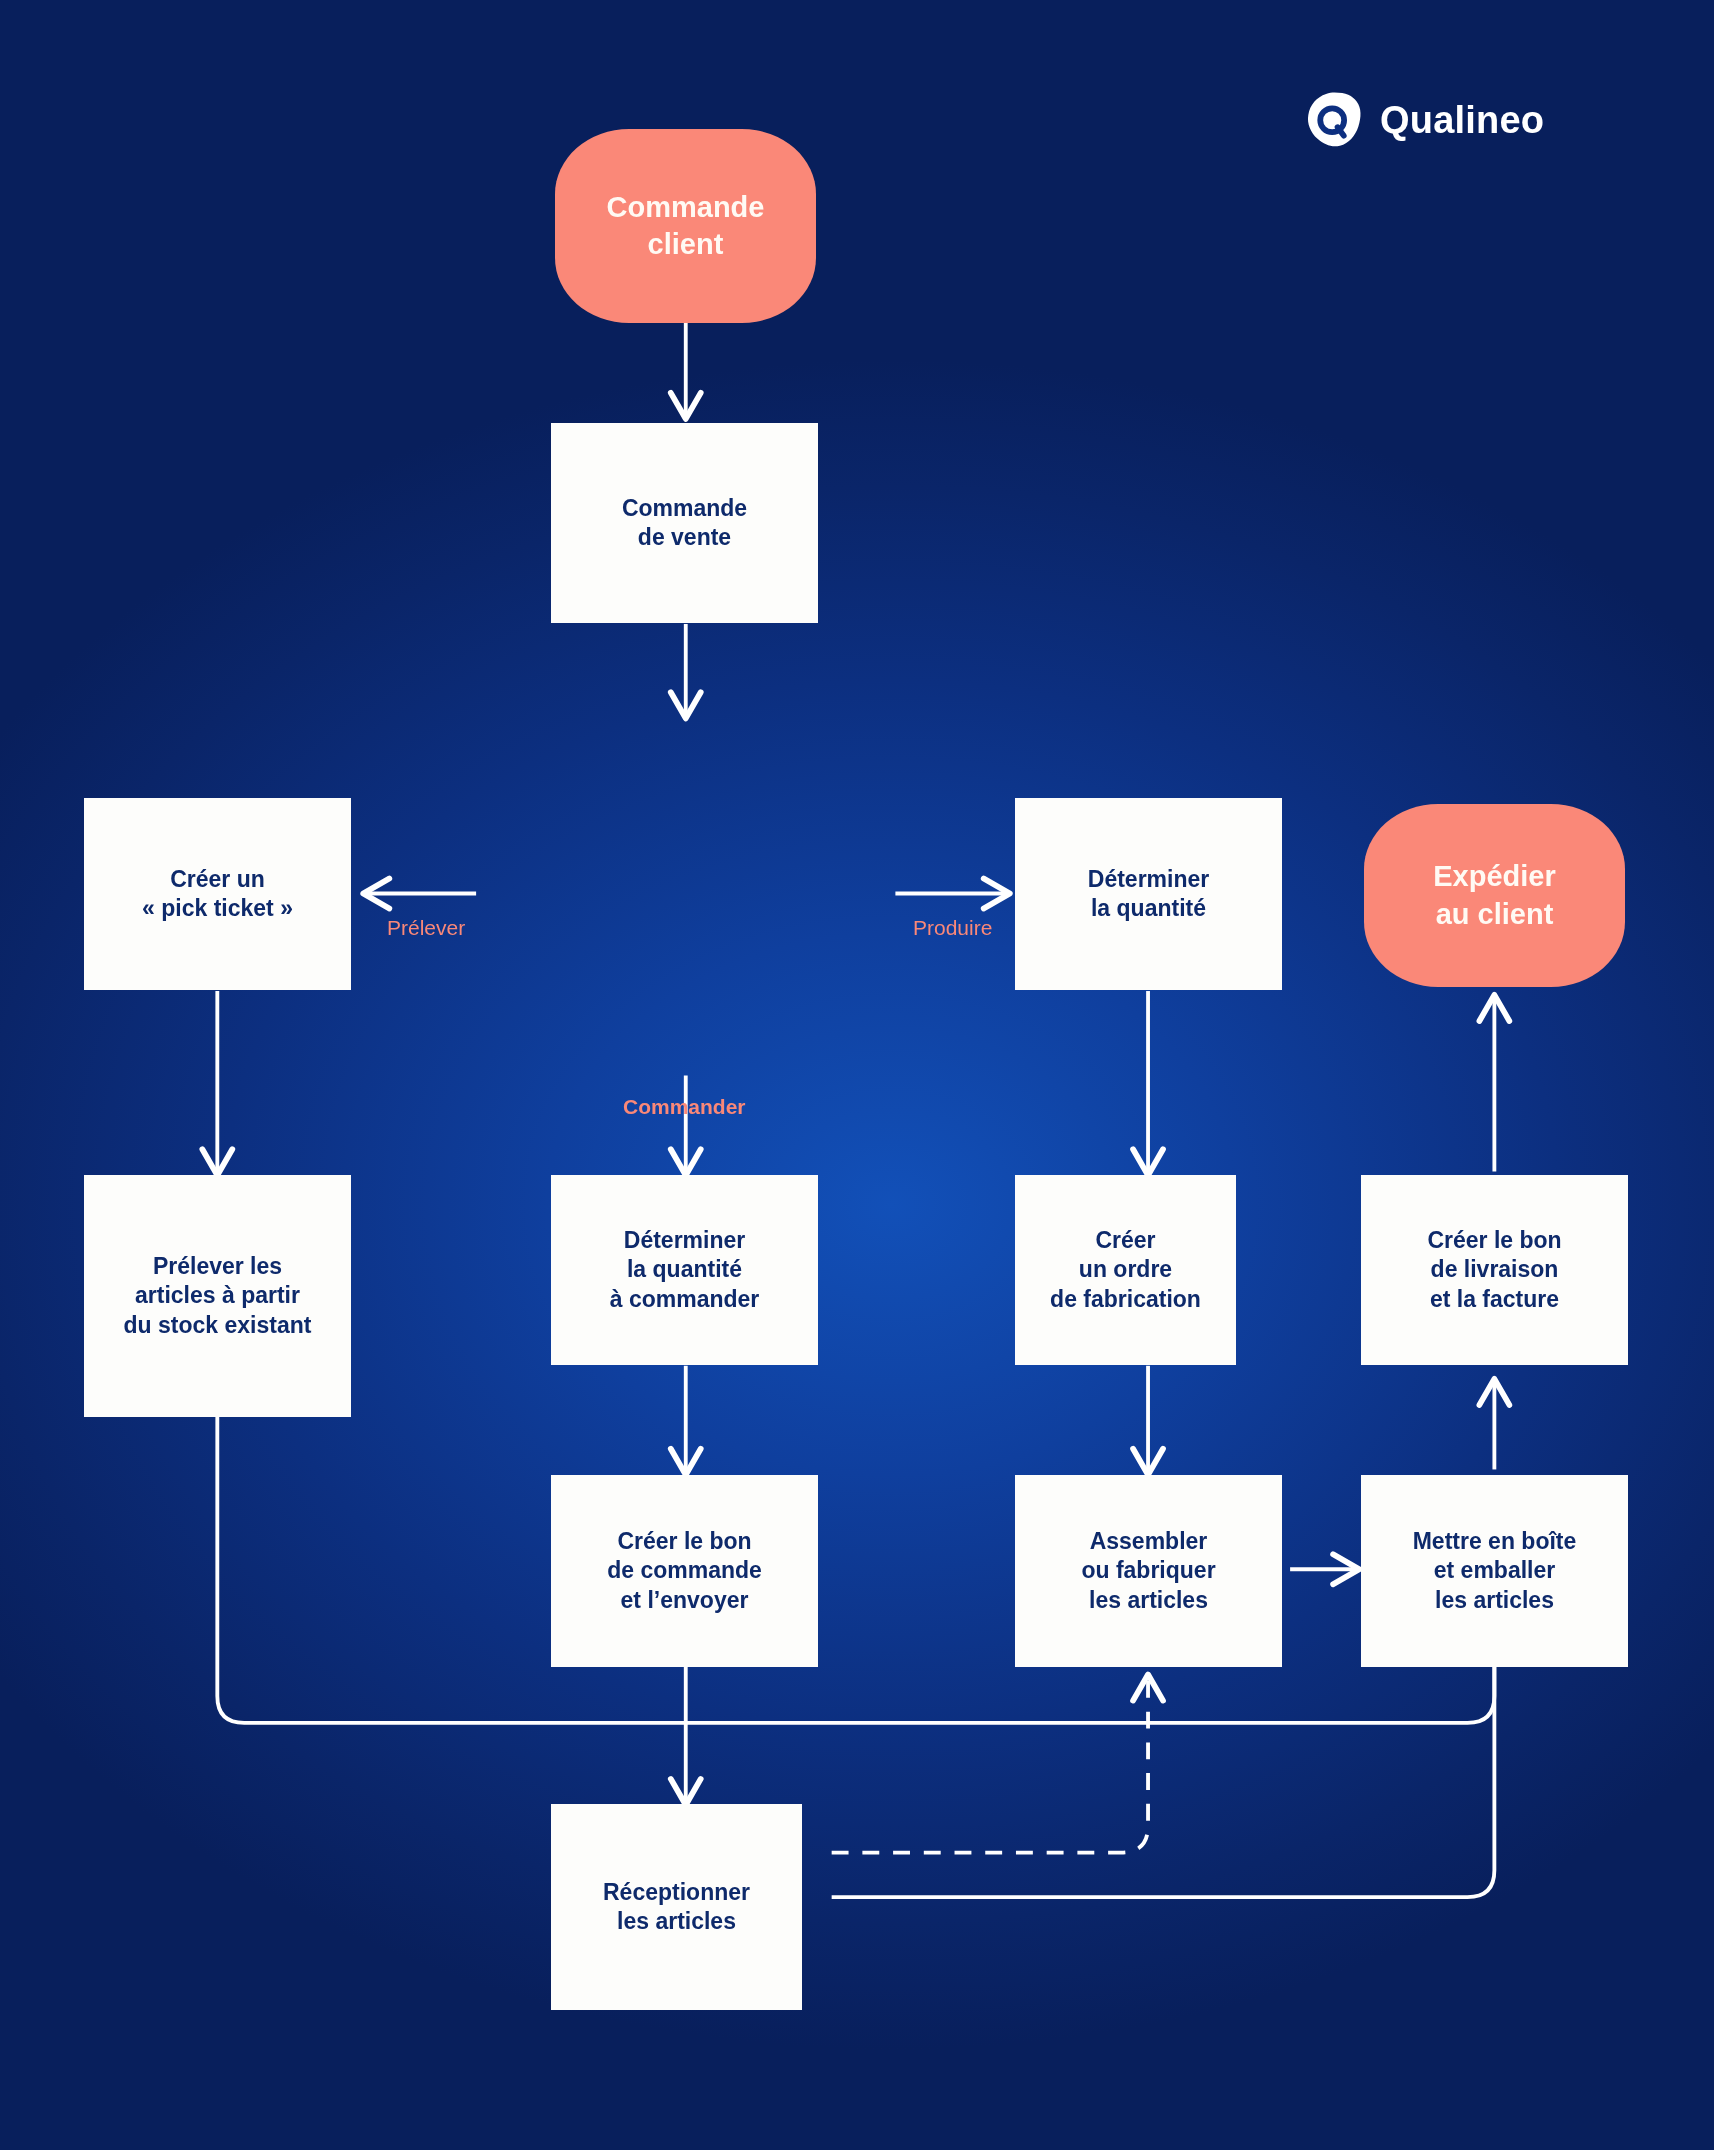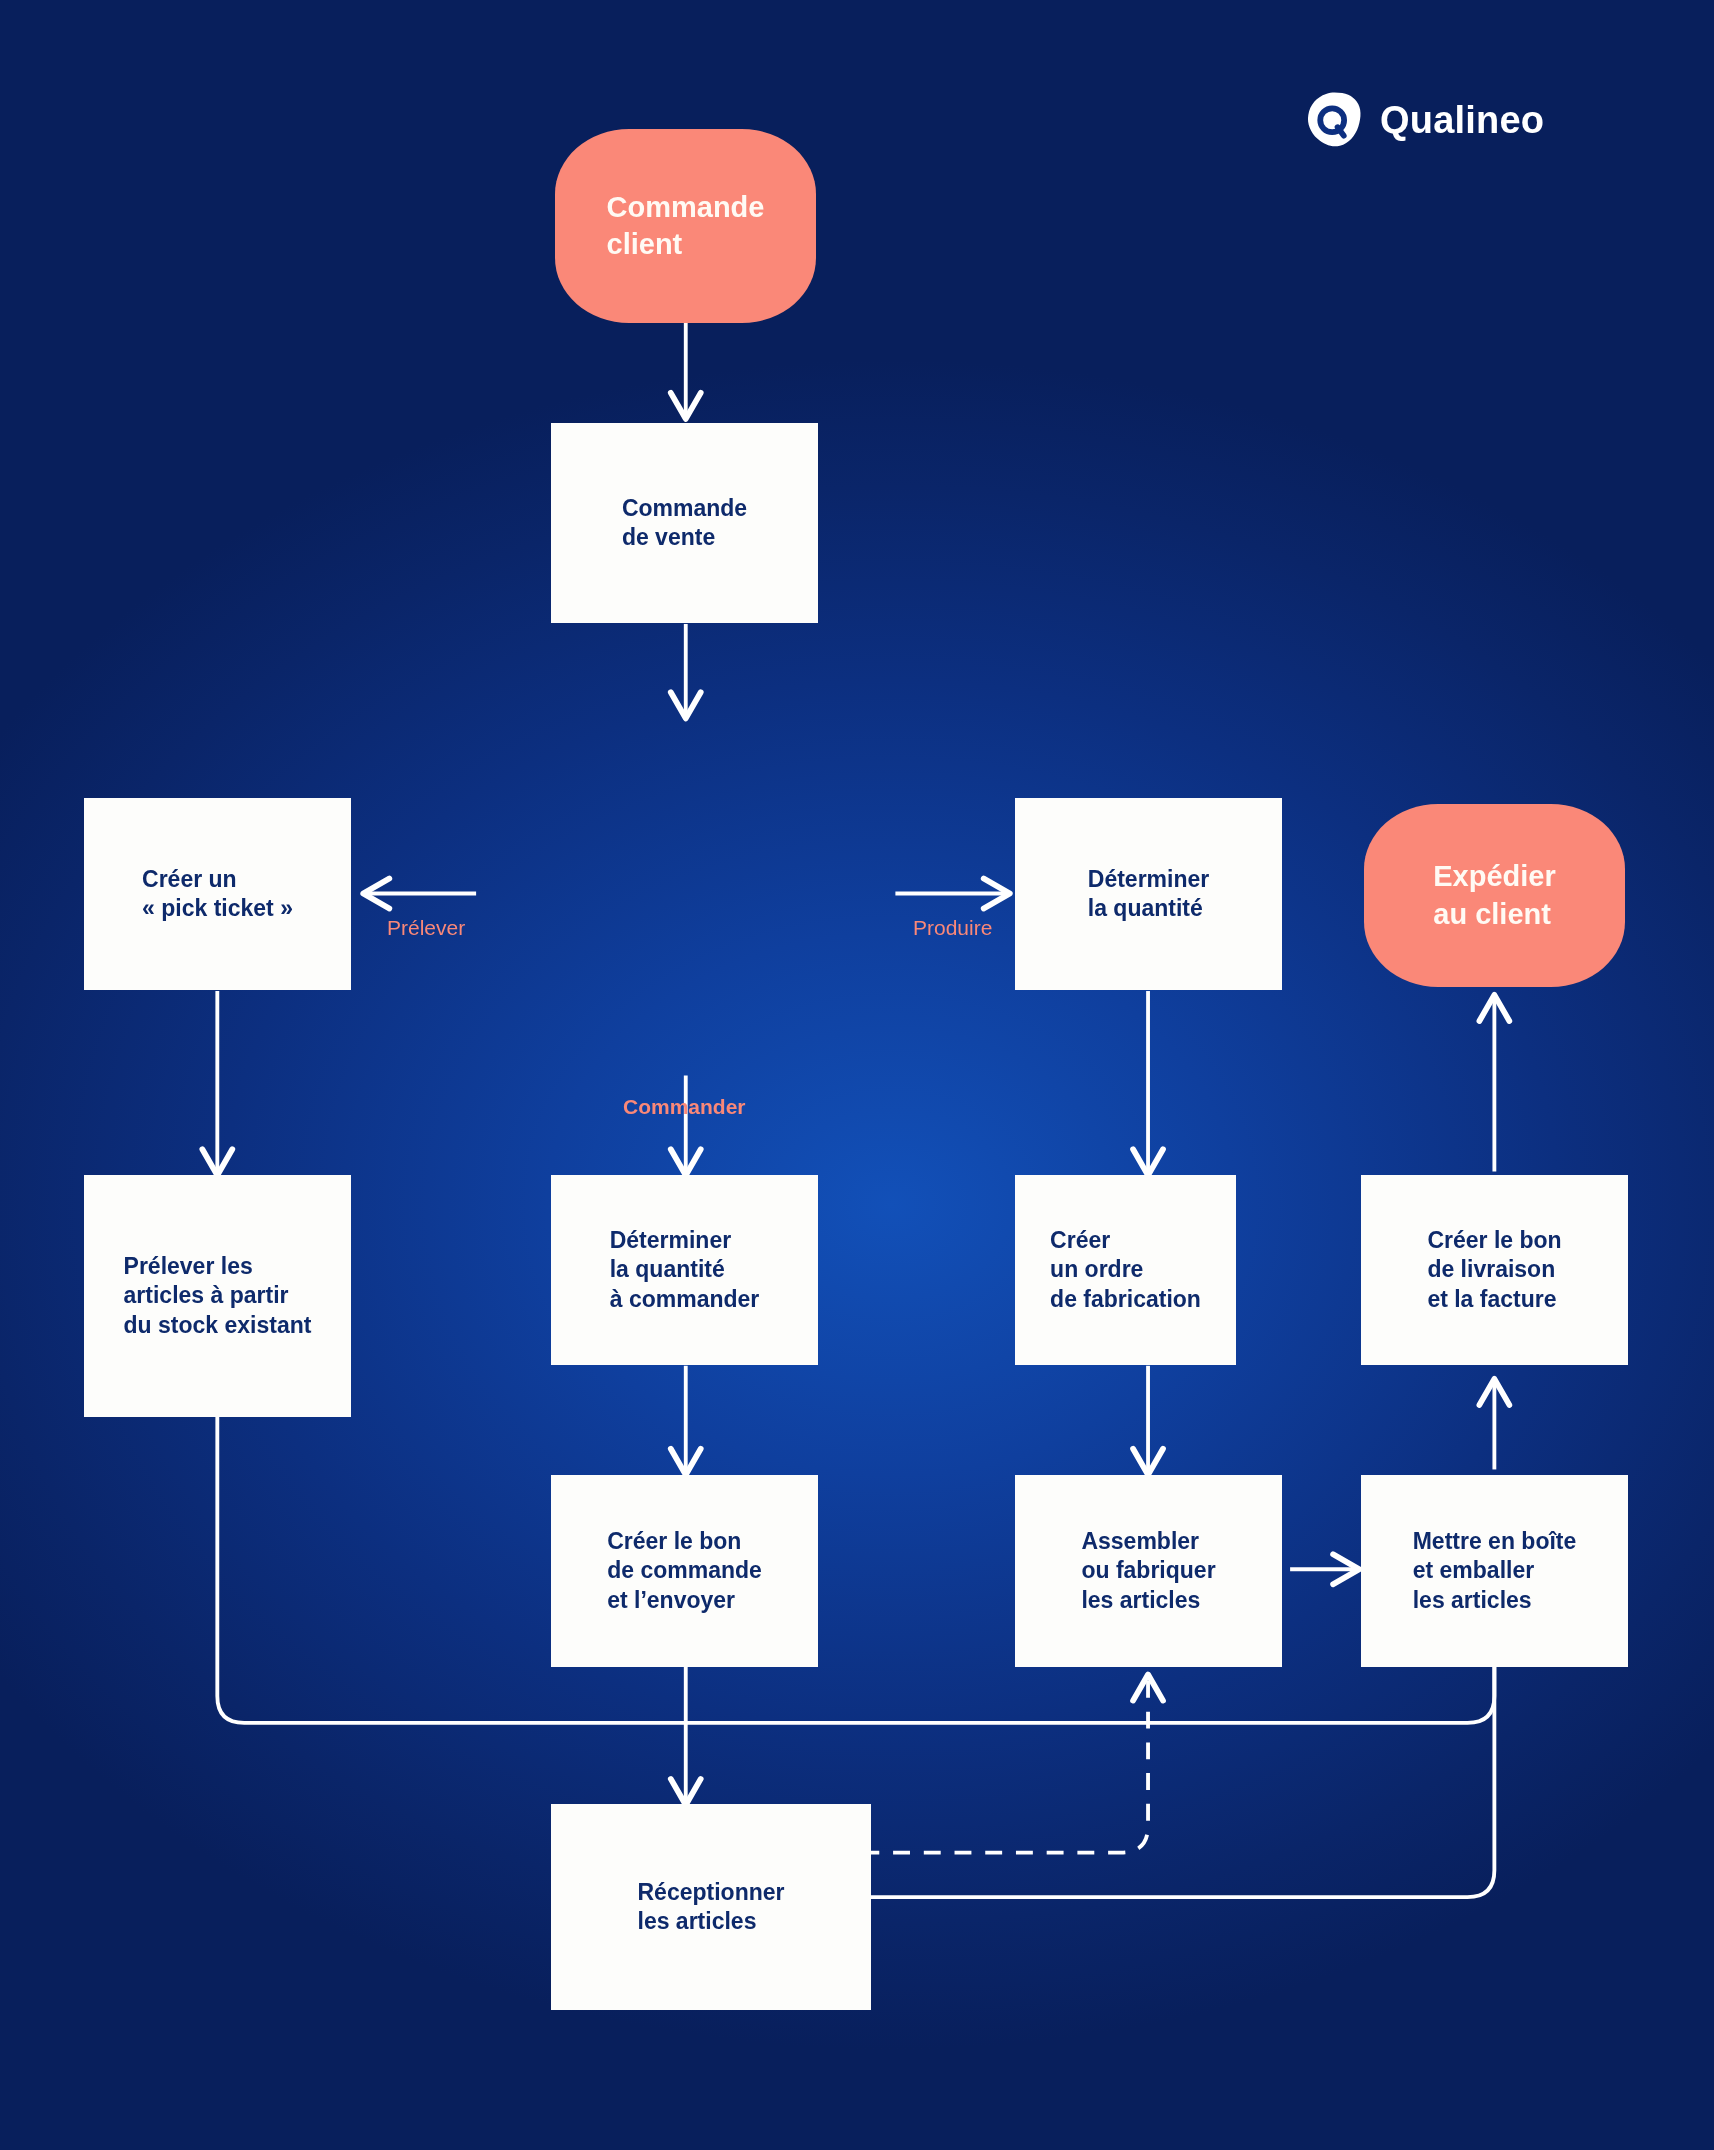--- a/index.html
+++ b/index.html
@@ -42,20 +42,21 @@
     pointer-events: none;
   }
 
   
   .node {
     position: absolute;
     box-sizing: border-box;
     display: flex;
     align-items: center;
     justify-content: center;
+    text-align: center;
   }
   .node .txt {
     white-space: pre-line;
     line-height: 1.28;
   }
 
   .node.process {
     background: #fdfdfb;
     color: #0e2a6b;
     font-size: 23px;
@@ -215,21 +216,21 @@
 ou fabriquer
 les articles</span>
   </div>
 
   <div class="node process" style="left:1361px; top:1475px; width:267px; height:192px;">
     <span class="txt">Mettre en boîte
 et emballer
 les articles</span>
   </div>
 
-  <div class="node process" style="left:551px; top:1804px; width:320px; height:206px;">
+  <div class="node process" style="left:551px; top:1804px; width:251px; height:206px;">
     <span class="txt">Réceptionner
 les articles</span>
   </div>
 
   <div class="edge-label" style="left:371px; top:916px;">Prélever</div>
 
   <div class="edge-label" style="left:897px; top:916px;">Produire</div>
 
   <div class="edge-label bold" style="left:607px; top:1095px;">Commander</div>
 

